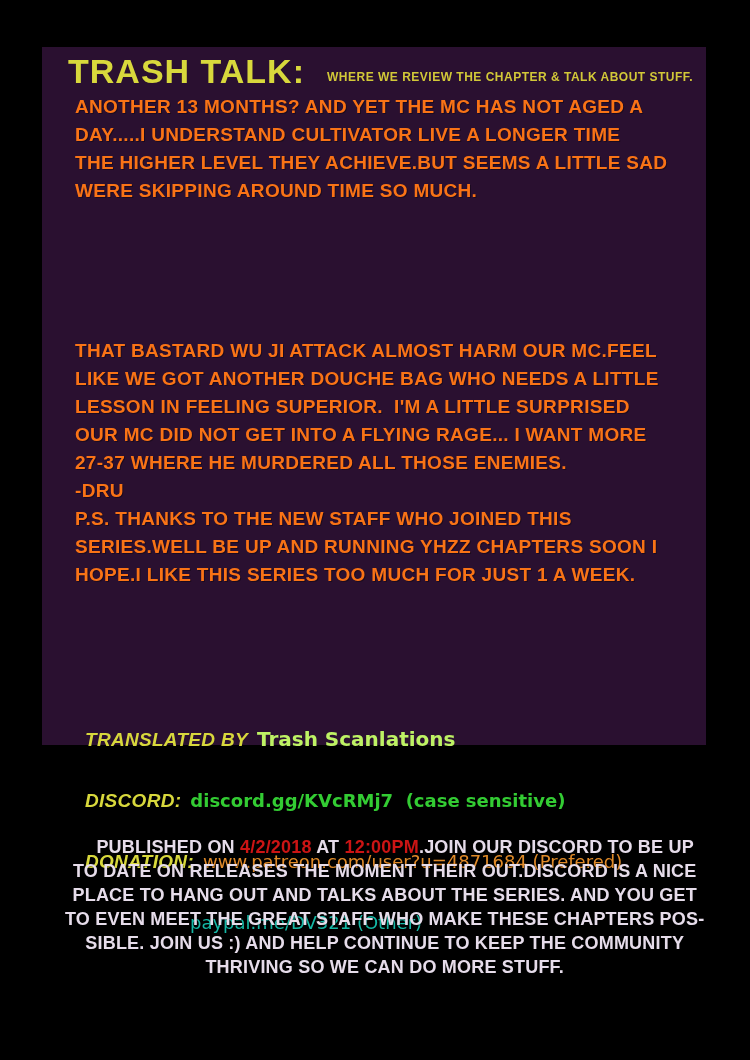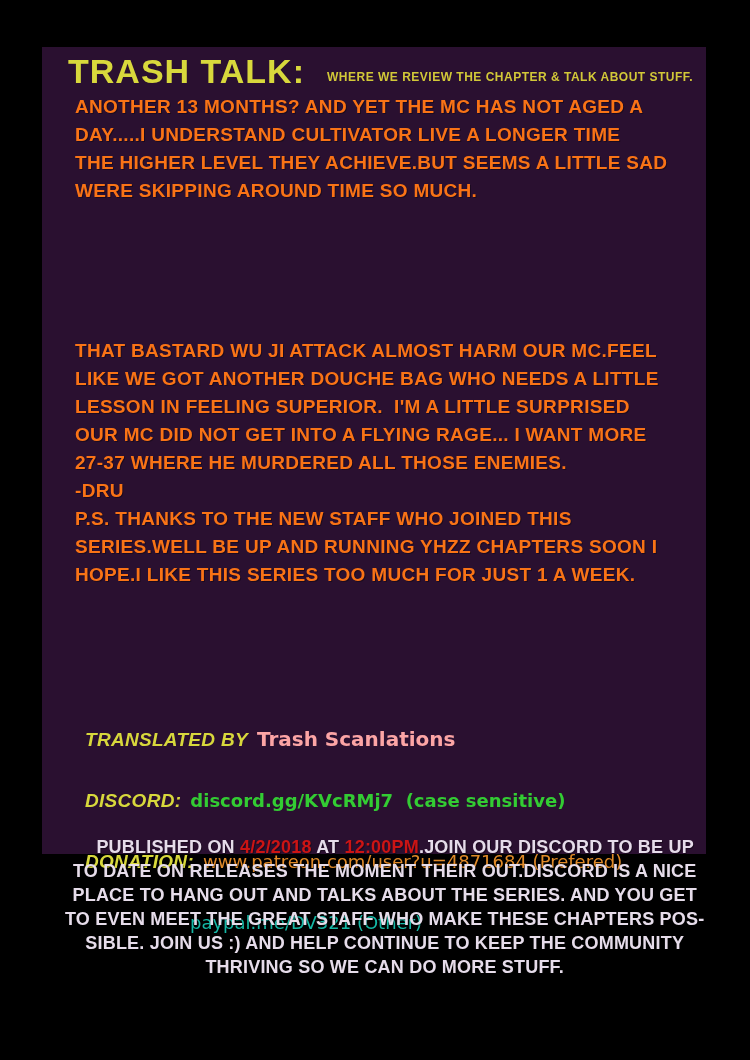--- a/index.html
+++ b/index.html
@@ -6,21 +6,21 @@
   html, body { width: 750px; height: 1060px; }
   body {
     background: #000000;
     position: relative;
     overflow: hidden;
     font-family: "Liberation Sans", sans-serif;
   }
   .panel {
     position: absolute;
     left: 42px; top: 47px;
-    width: 664px; height: 807px;
+    width: 664px; height: 698px;
     background: #2a1030;
   }
   .abs { position: absolute; white-space: pre-wrap; }
 
   
   .title-row {
     left: 26px; top: 4px;
     display: flex;
     align-items: flex-end;
     white-space: nowrap;
@@ -73,21 +73,21 @@
     font-weight: bold;
     font-style: italic;
     color: #d8d83c;
     letter-spacing: 0.3px;
   }
   .credit-value {
     font-family: "DejaVu Sans", sans-serif;
     font-weight: bold;
     margin-left: 9px;
   }
-  .v-translated { color: #fca5a5; font-size: 20px; }
+  .v-translated { color: #bef264; font-size: 20px; }
   .v-site { color: #3cb371; font-size: 20px; }
   .v-discord { color: #33cc33; font-size: 18px; }
   .v-donation { color: #e08a28; font-size: 18px; font-weight: normal; }
   .v-paypal { color: #14b8a6; font-size: 18px; font-weight: normal; margin-left: 105px; }
 
   
   .published {
     left: 23px; top: 764px;
     font-size: 18px;
     font-weight: bold;

